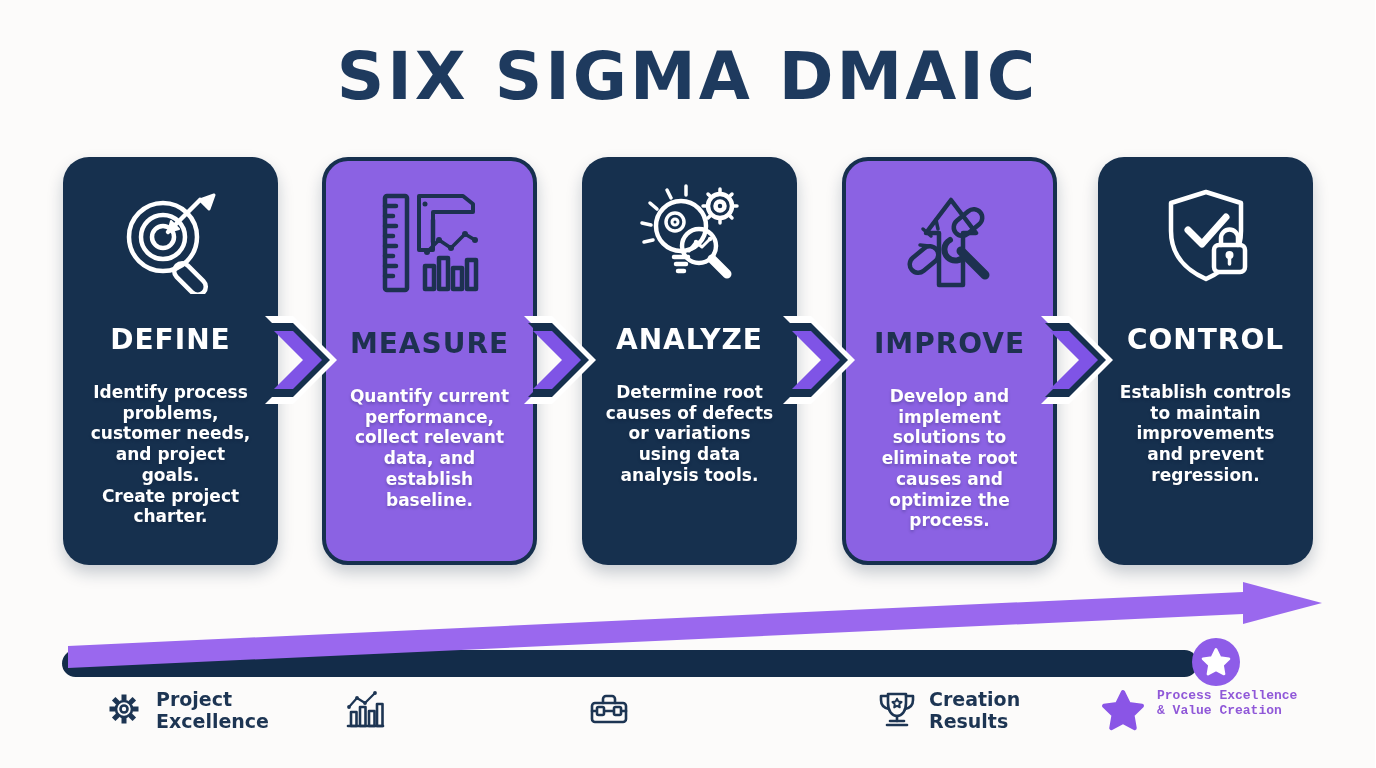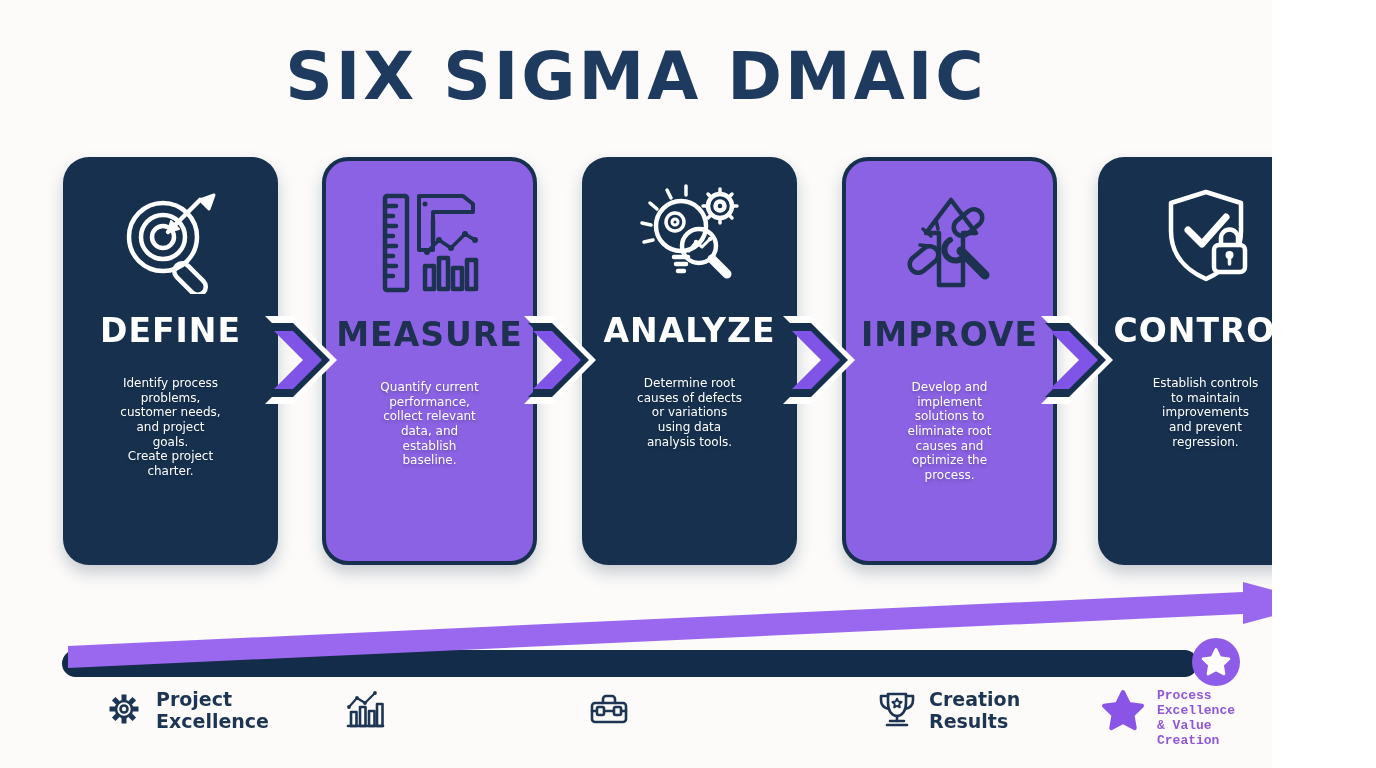--- a/index.html
+++ b/index.html
@@ -1,38 +1,38 @@
 <!DOCTYPE html>
 <html style="--background: #fcfbfa; --navy: #16304e; --titleNavy: #1e3a5e; --purple: #8b62e3; --chevronPurple: #7f54e6; --arrowPurple: #9a68ee; --badgePurple: #8e5ce8; --starPurple: #8a55e6; --textPurple: #9058d8; --labelNavy: #1d3553; --barNavy: #132c49;"><head>
 <meta charset="utf-8">
 <style>
   html,body{margin:0;padding:0;background:#ffffff;}
   .canvas{
-    position:relative;width:1272px;height:768px;background:var(--background,#fcfbfa);
+    position:relative;width:1375px;height:768px;background:var(--background,#fcfbfa);
     overflow:hidden;font-family:"DejaVu Sans","Liberation Sans",sans-serif;
   }
   .main-title{
     position:absolute;top:38px;left:0;width:100%;text-align:center;
     font-size:66px;font-weight:700;letter-spacing:3px;color:var(--titleNavy,#1e3a5e);
   }
   
   .stage-card{
     position:absolute;top:157px;width:215px;height:408px;border-radius:26px;
     box-sizing:border-box;display:flex;flex-direction:column;align-items:center;
     text-align:center;box-shadow:0 8px 16px rgba(15,35,65,.22);
   }
   .stage-card.navy{background:var(--navy,#16304e);}
   .stage-card.purple{background:var(--purple,#8b62e3);border:4px solid var(--navy,#16304e);}
   .stage-icon{margin-top:24px;height:116px;display:flex;align-items:center;justify-content:center;color:#ffffff;}
   .stage-card.purple .stage-icon{color:#1d3150;}
   .stage-icon svg{stroke:currentColor;fill:none;stroke-width:4.5;stroke-linecap:round;stroke-linejoin:round;}
-  .stage-title{margin-top:14px;font-size:33px;font-weight:700;letter-spacing:1px;color:#ffffff;}
+  .stage-title{margin-top:26px;font-size:28px;font-weight:700;letter-spacing:1px;color:#ffffff;}
   .stage-card.purple .stage-title{color:#1e3150;}
   .stage-desc{
-    margin-top:26px;width:192px;font-size:12px;line-height:1.22;font-weight:400;
+    margin-top:26px;width:192px;font-size:17px;line-height:1.22;font-weight:700;
     color:#ffffff;white-space:pre-line;text-shadow:0 2px 3px rgba(10,25,50,.25);text-align:center;
   }
   
   .chevron{position:absolute;top:316px;width:78px;height:88px;z-index:5;}
   
   .flow-svg{position:absolute;left:0;top:575px;width:1376px;height:125px;}
   
   .milestone{
     position:absolute;top:688px;display:flex;align-items:flex-start;gap:11px;
     color:var(--labelNavy,#1d3553);

